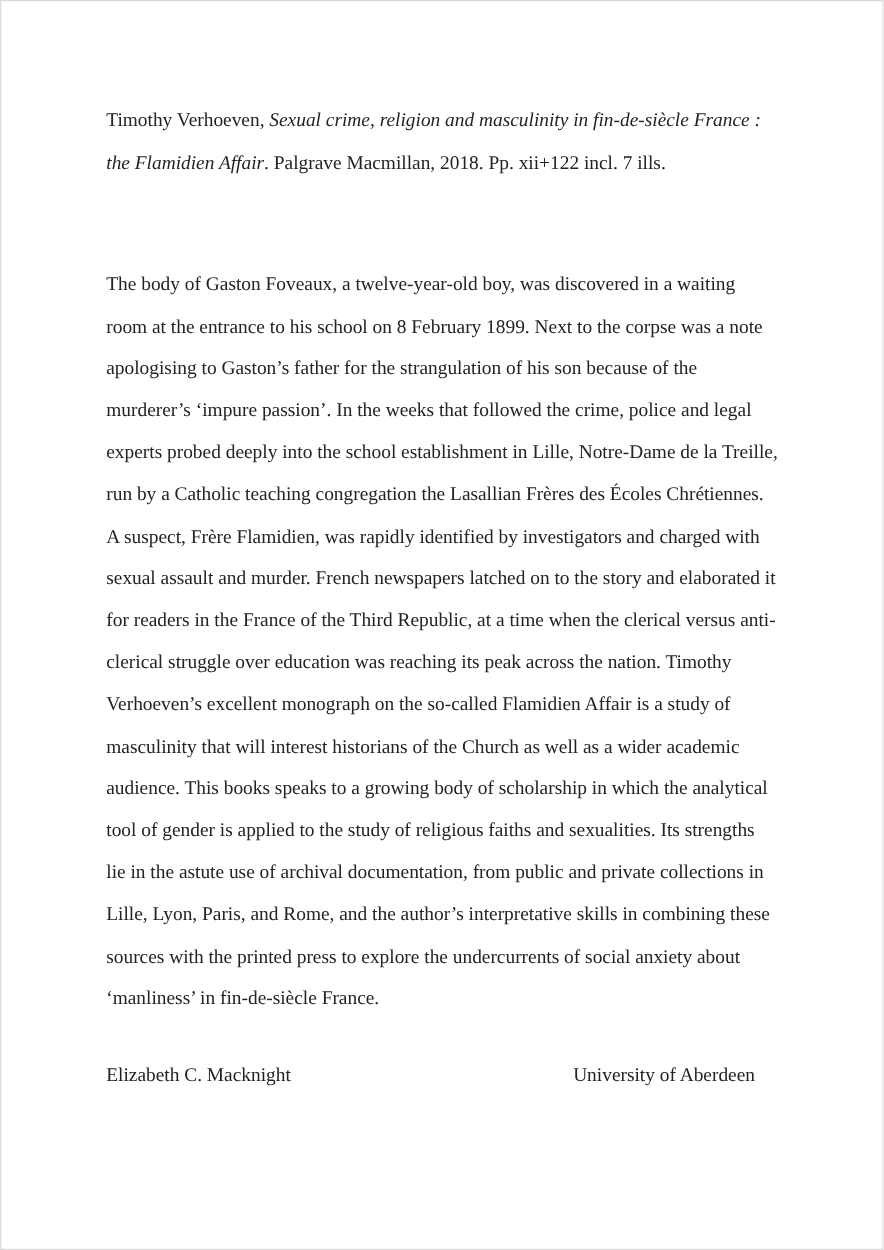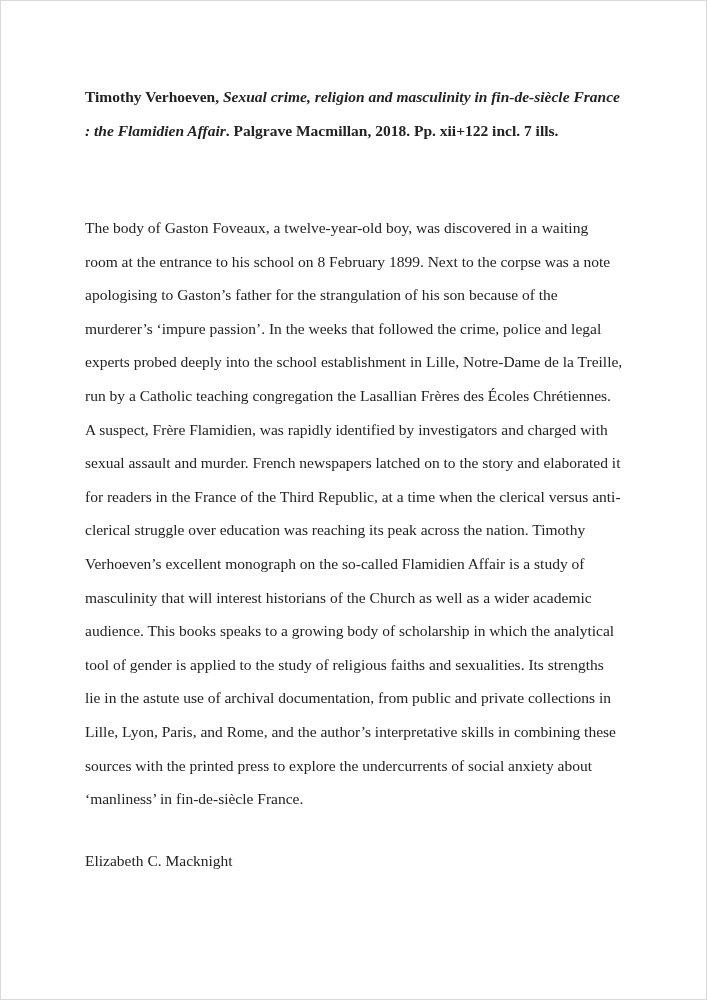--- a/index.html
+++ b/index.html
@@ -20,21 +20,21 @@
     box-sizing: border-box;
     padding: 80px 84px 0 85px;
     background: #ffffff;
     box-shadow: inset 0 0 0 1px #d9d9d9;
     overflow: hidden;
   }
   .citation {
     margin: 0;
     font-size: 15.5px;
     line-height: 33.5px;
-    font-weight: bold;
+    font-weight: normal;
     text-align: left;
   }
   .citation .title-italic {
     font-style: italic;
   }
   .body-text {
     margin: 64px 0 0 0;
     font-size: 15.5px;
     line-height: 33.6px;
     text-align: left;
@@ -56,15 +56,16 @@
 <body>
 
 <div class="page">
 
   <p class="citation"><span>Timothy Verhoeven, </span><span class="title-italic">Sexual crime, religion and masculinity in fin-de-siècle France : the Flamidien Affair</span><span>. Palgrave Macmillan, 2018. Pp. xii+122 incl. 7 ills.</span></p>
 
   <p class="body-text">The body of Gaston Foveaux, a twelve-year-old boy, was discovered in a waiting room at the entrance to his school on 8 February 1899. Next to the corpse was a note apologising to Gaston’s father for the strangulation of his son because of the murderer’s ‘impure passion’. In the weeks that followed the crime, police and legal experts probed deeply into the school establishment in Lille, Notre-Dame de la Treille, run by a Catholic teaching congregation the Lasallian Frères des Écoles Chrétiennes. A suspect, Frère Flamidien, was rapidly identified by investigators and charged with sexual assault and murder. French newspapers latched on to the story and elaborated it for readers in the France of the Third Republic, at a time when the clerical versus anti-clerical struggle over education was reaching its peak across the nation. Timothy Verhoeven’s excellent monograph on the so-called Flamidien Affair is a study of masculinity that will interest historians of the Church as well as a wider academic audience. This books speaks to a growing body of scholarship in which the analytical tool of gender is applied to the study of religious faiths and sexualities. Its strengths lie in the astute use of archival documentation, from public and private collections in Lille, Lyon, Paris, and Rome, and the author’s interpretative skills in combining these sources with the printed press to explore the undercurrents of social anxiety about ‘manliness’ in fin-de-siècle France.</p>
 
   <div class="signature-row">
     <span>Elizabeth C. Macknight</span>
+    <span>University of Aberdeen</span>
   </div>
 
 </div>
 
 </body></html>

